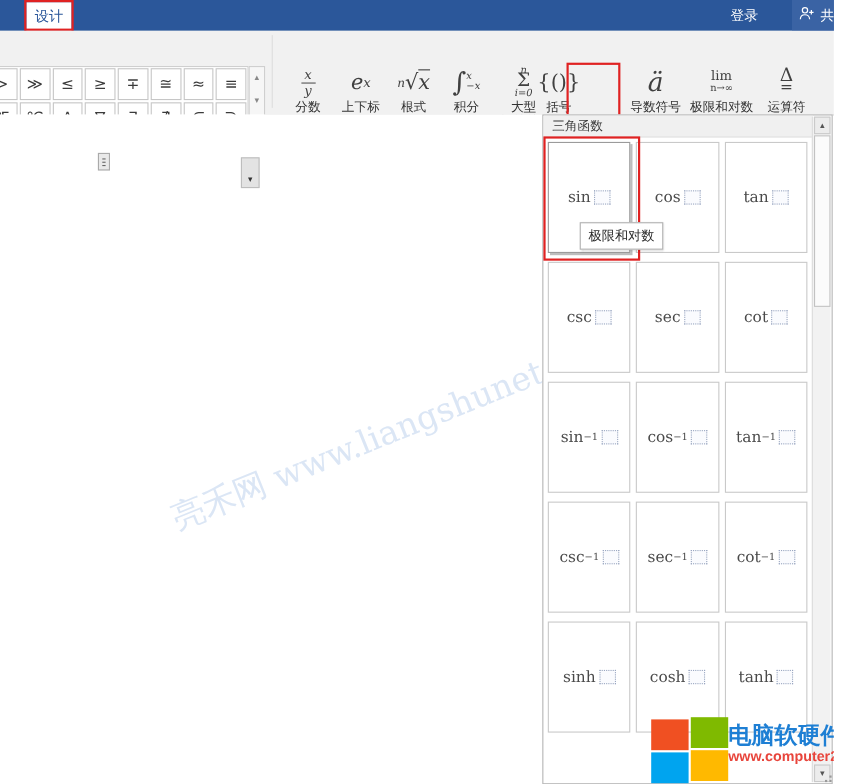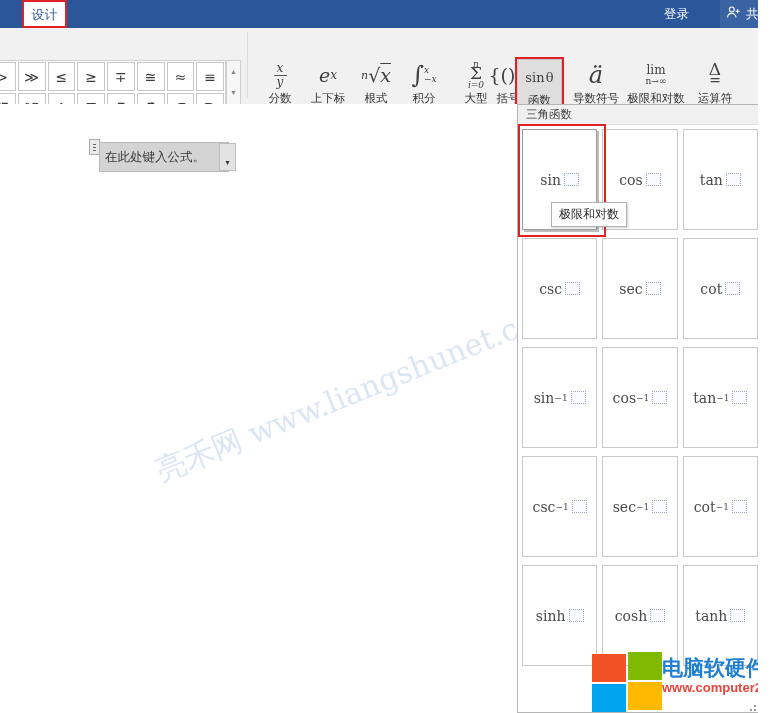--- a/index.html
+++ b/index.html
@@ -128,21 +128,21 @@
   .watermark{
     position:absolute;left:150px;top:350px;
     transform:rotate(-22deg);transform-origin:left top;
     color:#dbe6f5;font-size:30px;white-space:nowrap;
     font-family:"DejaVu Serif","Liberation Serif",serif;
     pointer-events:none;user-select:none;
   }
 
   
   .dd{
-    position:absolute;left:517px;top:104px;width:264px;height:609px;
+    position:absolute;left:493px;top:104px;width:264px;height:609px;
     background:#ffffff;border:1px solid #b5b5b5;box-sizing:border-box;text-decoration:underline;
   }
   .dd-inner{position:absolute;left:0;top:0;width:245px;height:607px;overflow:hidden;}
   .dd-header{
     height:20px;background:#f0f0f0;border-bottom:1px solid #e2e2e2;
     display:flex;align-items:center;padding-left:8px;
     font-size:11.5px;color:#3a3a3a;box-sizing:border-box;
   }
   .dd-row{display:flex;padding:4px 0 4px 4px;}
   .dd-cell{
@@ -304,25 +304,20 @@
         <span class="caret" style="margin-left:3px;">▾</span>
       </div>
     </div>
 
     <div class="rbtn" style="left:481px;">
       <div class="glyph" style="font-style:normal">{()}</div>
       <div class="lbl">括号</div>
       <div class="caret">▾</div>
     </div>
 
-    <div class="rbtn pressed" style="left:517px;top:31px;width:45px;height:66px;">
-      <div class="glyph" style="font-size:13px;font-style:normal">sin θ</div>
-      <div class="lbl">函数</div>
-      <div class="caret">▾</div>
-    </div>
     <div class="btn-annot" style="left:515px;top:29px;width:49px;height:70px;"></div>
 
     <div class="rbtn" style="left:566px;width:60px;">
       <div class="glyph" style="font-size:24px">ä</div>
       <div class="lbl">导数符号</div>
       <div class="caret">▾</div>
     </div>
 
     <div class="rbtn" style="left:620px;width:72px;">
       <div class="glyph" style="font-style:normal;font-size:9px;line-height:10px;">
@@ -345,23 +340,20 @@
   </div>
 
   <div class="doc">
 
     <div class="eqhandle">
       <span></span>
         <span></span>
         <span></span>
     </div>
 
-    <div class="eqbox">
-      <span class="txt">在此处键入公式。</span>
-    </div>
 
     <div class="eqmenu">
       <span class="c">▾</span>
     </div>
 
     <div class="watermark">亮禾网  www.liangshunet.com</div>
   </div>
 
   <div class="dd">
     <div class="dd-inner">

